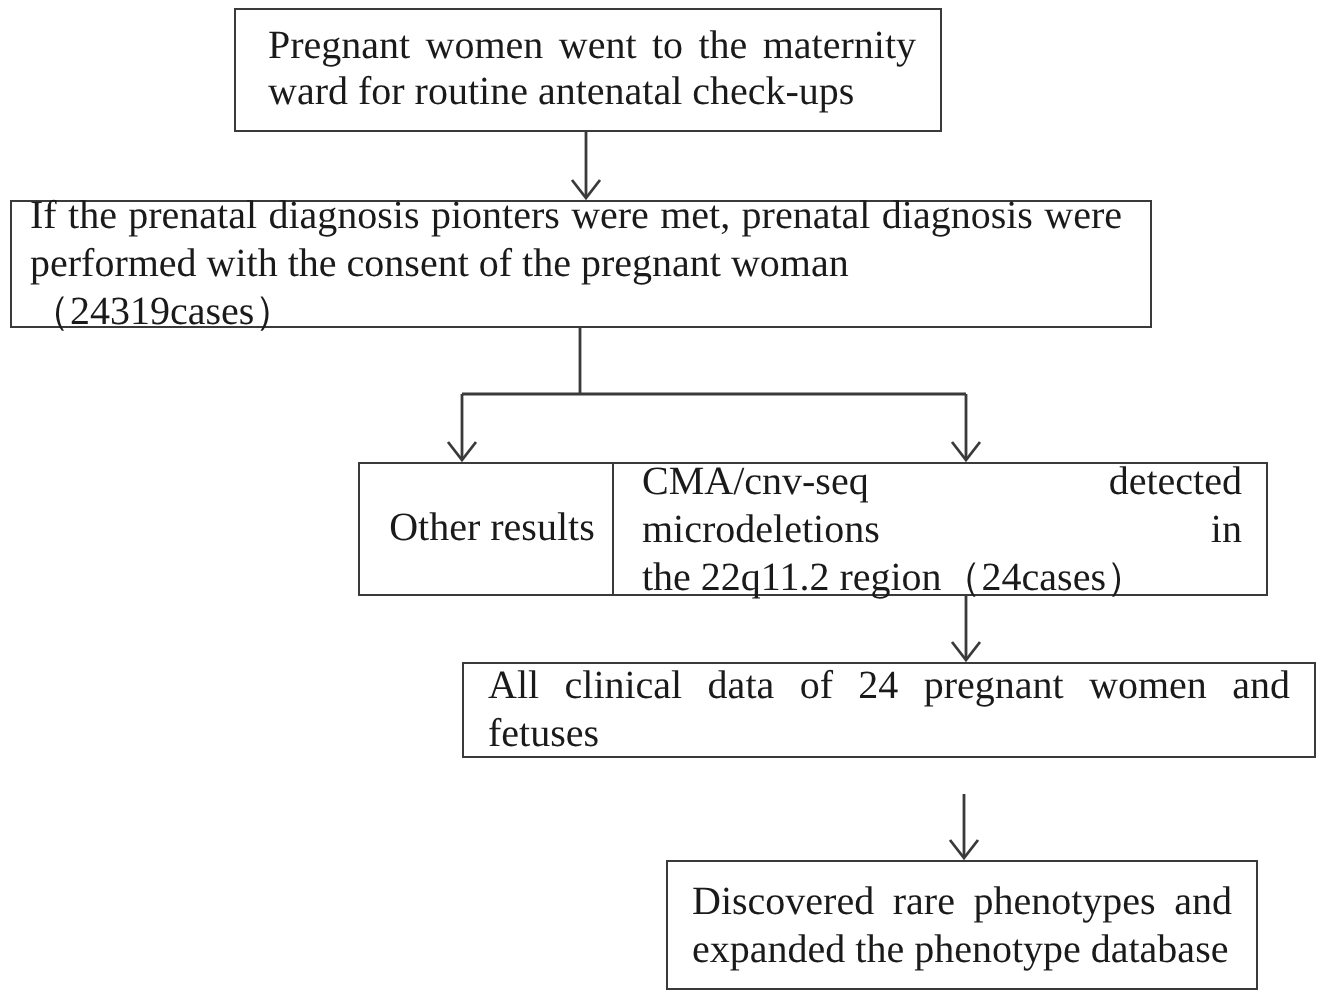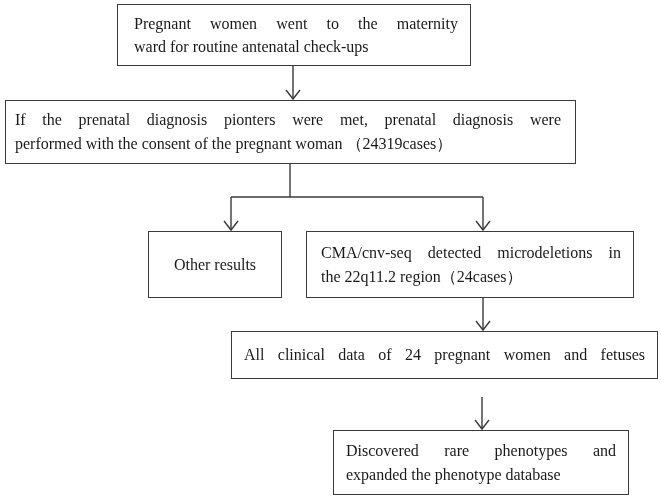--- a/index.html
+++ b/index.html
@@ -17,26 +17,26 @@
     color: var(--line-color, #3a3a3a);
   }
   svg.connectors path, svg.connectors polyline {
     stroke: currentColor; stroke-width: 1.4; fill: none;
   }
   .fbox {
     position: absolute;
     border: 1.5px solid var(--border-color, #3a3a3a);
     background: var(--background, #ffffff);
     display: flex; flex-direction: column; justify-content: center;
-    font-size: 16px; line-height: 23px;
+    font-size: 20px; line-height: 23px;
   }
   .jline { text-align: justify; text-align-last: justify; }
   .b1 { left: 117px; top: 4px;   width: 354px; height: 62px; padding: 0 12px 0 16px; }
   .b2 { left: 5px;   top: 100px; width: 571px; height: 64px; padding: 0 14px 0 9px; line-height: 24px; }
-  .b3 { left: 148px; top: 231px; width: 134px; height: 67px; text-align: center; }
+  .b3 { left: 179px; top: 231px; width: 134px; height: 67px; text-align: center; }
   .b4 { left: 306px; top: 231px; width: 328px; height: 67px; padding: 0 12px 0 14px; line-height: 24px; }
   .b5 { left: 231px; top: 331px; width: 427px; height: 48px; padding: 0 12px; line-height: 24px; }
   .b6 { left: 333px; top: 430px; width: 296px; height: 65px; padding: 12px 12px; line-height: 24px; }
 </style>
 </head>
 <body>
 
 <div class="canvas">
 
   <svg class="connectors" width="661" height="498" viewBox="0 0 661 498" aria-hidden="true">

